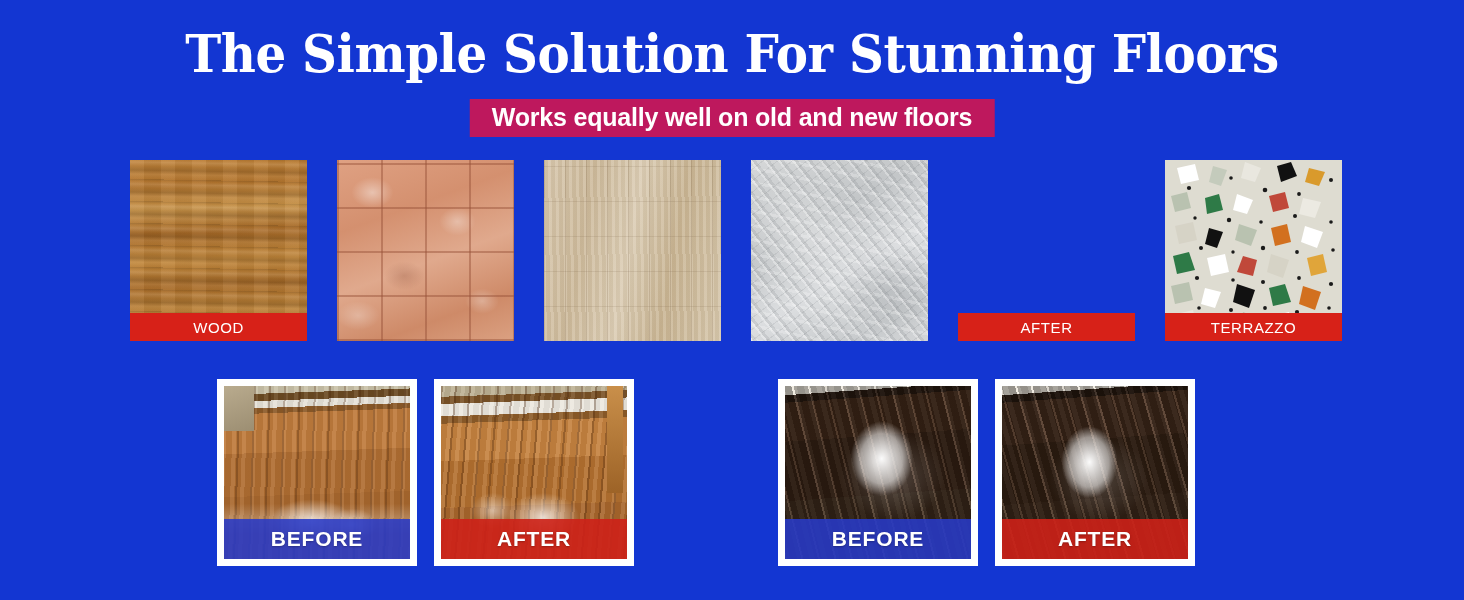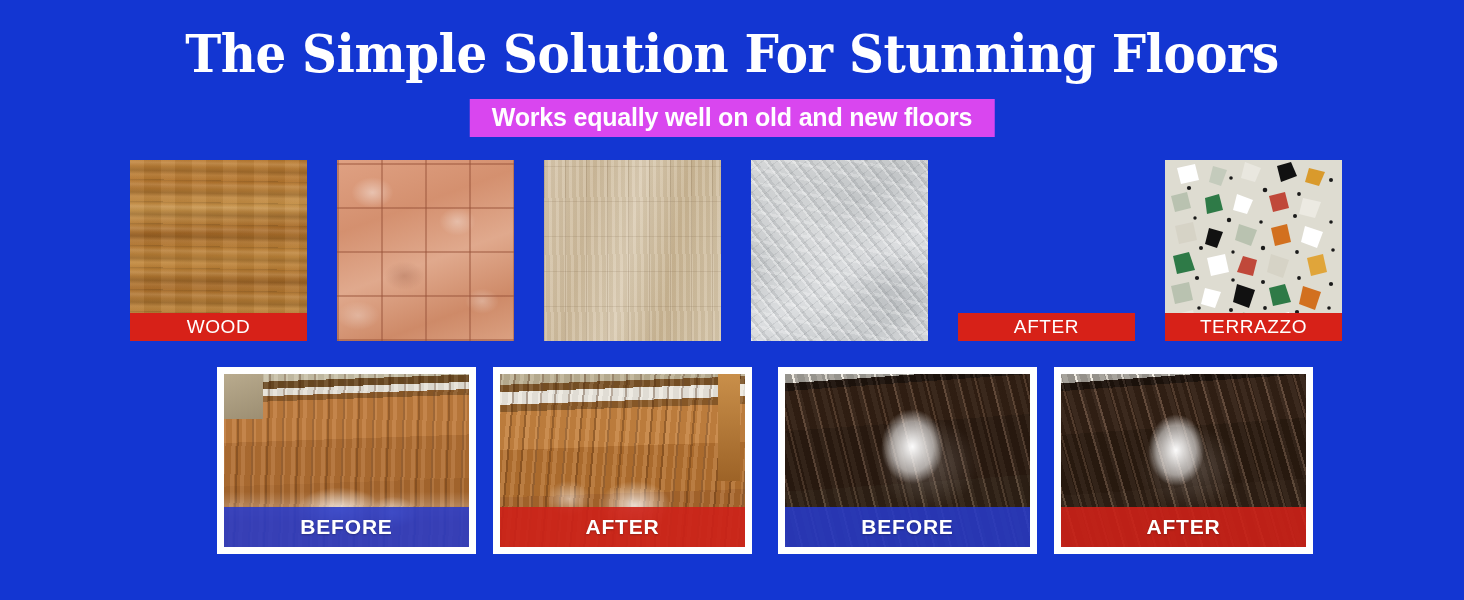--- a/index.html
+++ b/index.html
@@ -20,21 +20,21 @@
     line-height:60px;
     letter-spacing:-0.5px;
     color:#ffffff;
     transform:scaleX(0.93);
     white-space:nowrap;
   }
 
   
   .subbanner{
     position:absolute; left:50%; top:99px; transform:translateX(-50%);
-    background:#d946ef;
+    background:#be185d;
     padding:6px 22px 8px 22px;
     height:38px;
     display:flex; align-items:center; justify-content:flex-start;
   }
   .subbanner span{
     color:#fff; font-size:25px; font-weight:bold;
     letter-spacing:-0.2px; white-space:nowrap;
     font-family:"Liberation Sans", sans-serif;
   }
 
@@ -46,21 +46,21 @@
   }
   .swatch{
     width:177px; height:181px;
     position:relative; overflow:hidden;
   }
   .swatch-img{ position:absolute; inset:0; }
   .swatch-label{
     position:absolute; left:0; right:0; bottom:0; height:28px;
     background:#d72118; color:#fff;
     display:flex; align-items:center; justify-content:center;
-    font-size:19px; letter-spacing:0.6px; font-weight:400;
+    font-size:15px; letter-spacing:0.6px; font-weight:400;
     font-family:"Liberation Sans", sans-serif;
   }
 
   
   .tex-wood{
     background:
       repeating-linear-gradient(181deg,
         rgba(0,0,0,.13) 0px, rgba(0,0,0,.02) 2px, rgba(255,255,255,.10) 5px,
         rgba(0,0,0,.05) 9px, rgba(0,0,0,.14) 13px, rgba(255,255,255,.06) 17px,
         rgba(0,0,0,.02) 22px),
@@ -132,24 +132,25 @@
   
   .ba-row{
     position:absolute; left:217px; top:367px;
     width:1032px; height:187px;
   }
   .ba-pair{ position:absolute; top:0; height:187px; display:flex; gap:17px; }
   .pair-1{ left:0; }
   .pair-2{ left:561px; }
 
   .ba-card{
-    width:259px; height:187px;
+    width:200px; height:187px;
     background:#ffffff;
     padding:7px;
     position:relative;
+    margin-top:12px;
   }
   .ba-inner{
     width:100%; height:100%;
     position:relative; overflow:hidden;
   }
   .ba-photo{ position:absolute; inset:0; }
   .ba-label{
     position:absolute; left:0; right:0; bottom:0; height:40px;
     display:flex; align-items:center; justify-content:center;
     color:#fff; font-size:21px; font-weight:bold;

